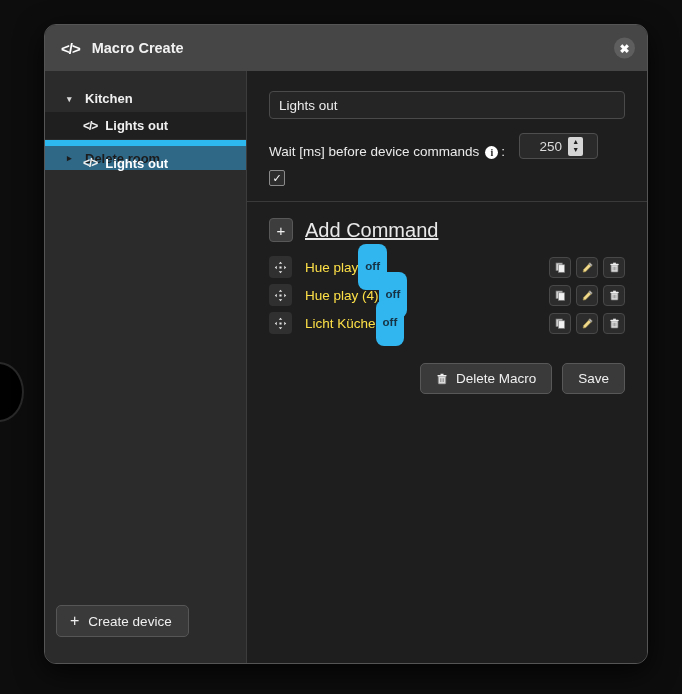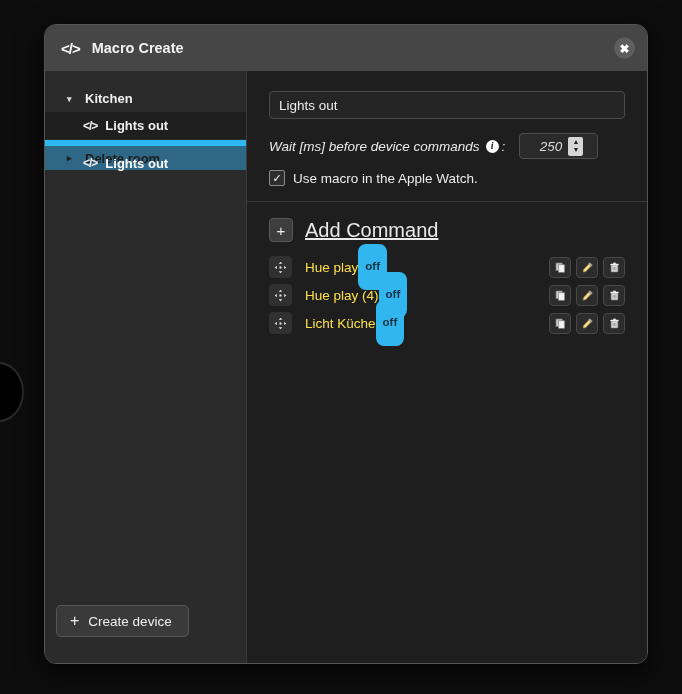--- a/index.html
+++ b/index.html
@@ -215,25 +215,24 @@
     border-radius: 4px;
     color: #ececec;
     font-size: 13.5px;
     font-family: "Liberation Sans", sans-serif;
     padding: 0 9px;
     outline: none;
   }
 
   #wait-row {
     display: flex;
-    align-items: center;
+    align-items: flex-end;
     margin-top: 14px;
     color: #eaeaea;
     font-size: 13.5px;
-    font-style: italic;
   }
   #info-icon {
     display: inline-flex;
     align-items: center;
     justify-content: center;
     width: 13px;
     height: 13px;
     border-radius: 50%;
     background: #ffffff;
     color: #1c1c1c;
@@ -465,21 +464,20 @@
           <span id="wait-value">250</span>
           <div id="wait-stepper">
             <span>▲</span>
             <span>▼</span>
           </div>
         </div>
       </div>
 
       <div id="watch-row">
         <span id="watch-checkbox">✓</span>
-        <span>Use macro in the Apple Watch.</span>
       </div>
 
       <div id="divider"></div>
 
       <div id="add-command-row">
         <div id="add-command-button">+</div>
         <span id="add-command-link">Add Command</span>
       </div>
 
       <div id="command-list">
@@ -575,16 +573,30 @@
                 <rect x="1.8" y="2.6" width="12.4" height="2" rx="1" fill="#eee"></rect>
                 <rect x="6" y="1" width="4" height="1.8" fill="#eee"></rect>
                 <path d="M6 7 V12 M8 7 V12 M10 7 V12" stroke="#8b8b8b" stroke-width="1"></path>
               </svg>
             </div>
           </div>
         </div>
 
       </div>
 
+      <div id="footer-buttons">
+        <div class="footer-button">
+          <svg width="12" height="12" viewBox="0 0 16 16" aria-hidden="true">
+            <rect x="3" y="4.5" width="10" height="10" rx="1" fill="#dcdcdc" stroke="#7d7d7d"></rect>
+            <rect x="1.8" y="2.6" width="12.4" height="2" rx="1" fill="#eee"></rect>
+            <rect x="6" y="1" width="4" height="1.8" fill="#eee"></rect>
+            <path d="M6 7 V12 M8 7 V12 M10 7 V12" stroke="#8b8b8b" stroke-width="1"></path>
+          </svg>
+          <span>Delete Macro</span>
+        </div>
+        <div class="footer-button">
+          <span>Save</span>
+        </div>
+      </div>
 
     </div>
   </div>
 </div>
 
 </body></html>

